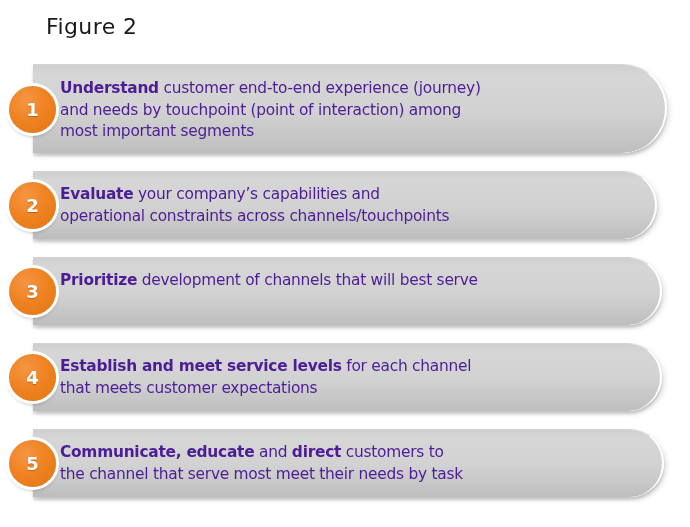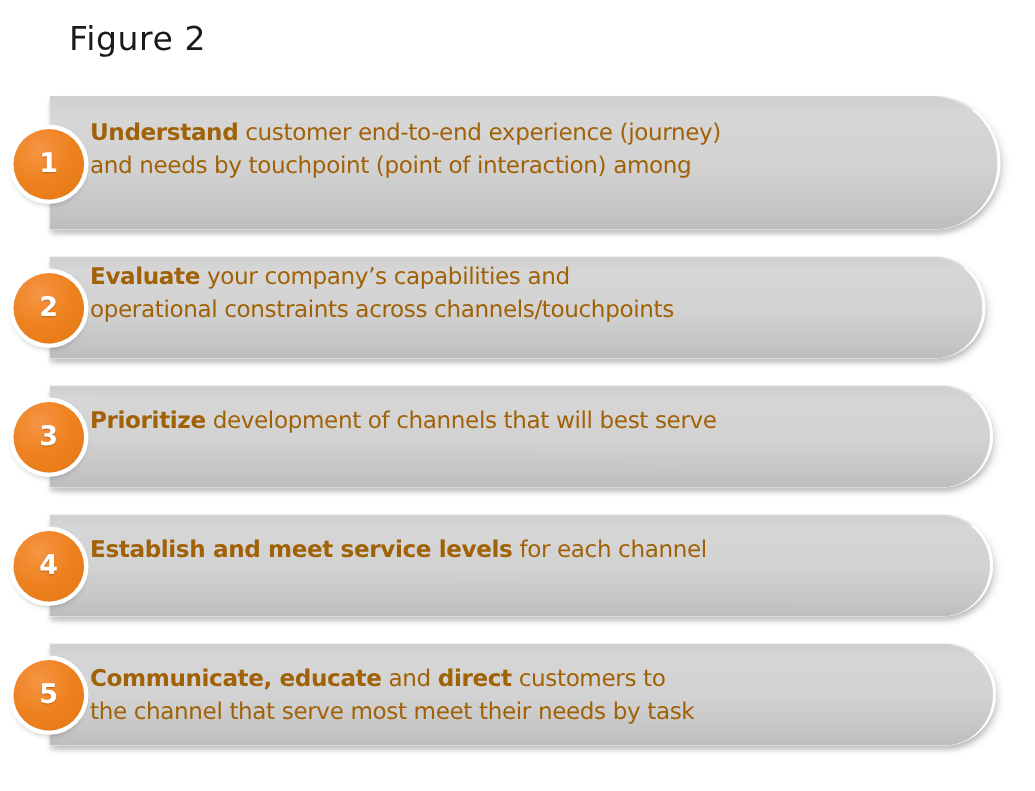--- a/index.html
+++ b/index.html
@@ -68,21 +68,21 @@
       0 3px 3px rgba(0,0,0,0.16),
       3px 3px 5px rgba(0,0,0,0.10);
     border-right: 2px solid #ffffff;
     border-top: 1px solid rgba(255,255,255,0.35);
   }
 
   
   .step-text {
     position: absolute;
     left: 60px;
-    color: #a16207;
+    color: #4c1d95;
     font-family: "DejaVu Sans", sans-serif;
     font-size: 15.4px;
     font-weight: 400;
     line-height: 21.5px;
     letter-spacing: -0.25px;
     white-space: pre-line;
     z-index: 3;
   }
   .step-text b {
     font-weight: 700;
@@ -121,42 +121,42 @@
 <div id="figure-root">
 
   <div id="page-title">Figure 2</div>
 
   <div id="steps-list">
       <div class="step-row" style="height: 107px;">
         <div class="step-bar" style="width: 632px; height: 88px;"></div>
         <div class="step-badge" style="top: 29px;">
           <span>1</span>
         </div>
-        <div class="step-text" style="top: 21px;"><div><b>Understand</b> customer end-to-end experience (journey)</div><div>and needs by touchpoint (point of interaction) among</div></div>
+        <div class="step-text" style="top: 21px;"><div><b>Understand</b> customer end-to-end experience (journey)</div><div>and needs by touchpoint (point of interaction) among</div><div>most important segments</div></div>
       </div>
       <div class="step-row" style="height: 86px;">
         <div class="step-bar" style="width: 622px; height: 67px;"></div>
         <div class="step-badge" style="top: 18px;">
           <span>2</span>
         </div>
-        <div class="step-text" style="top: 10px;"><div><b>Evaluate</b> your company’s capabilities and</div><div>operational constraints across channels/touchpoints</div></div>
+        <div class="step-text" style="top: 20px;"><div><b>Evaluate</b> your company’s capabilities and</div><div>operational constraints across channels/touchpoints</div></div>
       </div>
       <div class="step-row" style="height: 86px;">
         <div class="step-bar" style="width: 627px; height: 67px;"></div>
         <div class="step-badge" style="top: 18px;">
           <span>3</span>
         </div>
         <div class="step-text" style="top: 20px;"><div><b>Prioritize</b> development of channels that will best serve</div></div>
       </div>
       <div class="step-row" style="height: 86px;">
         <div class="step-bar" style="width: 627px; height: 67px;"></div>
         <div class="step-badge" style="top: 18px;">
           <span>4</span>
         </div>
-        <div class="step-text" style="top: 20px;"><div><b>Establish and meet service levels</b> for each channel</div></div>
+        <div class="step-text" style="top: 20px;"><div><b>Establish and meet service levels</b> for each channel</div><div>that meets customer expectations</div></div>
       </div>
       <div class="step-row" style="height: 86px;">
         <div class="step-bar" style="width: 629px; height: 67px;"></div>
         <div class="step-badge" style="top: 18px;">
           <span>5</span>
         </div>
         <div class="step-text" style="top: 20px;"><div><b>Communicate, educate</b> and <b>direct</b> customers to</div><div>the channel that serve most meet their needs by task</div></div>
       </div>
     </div>
 

